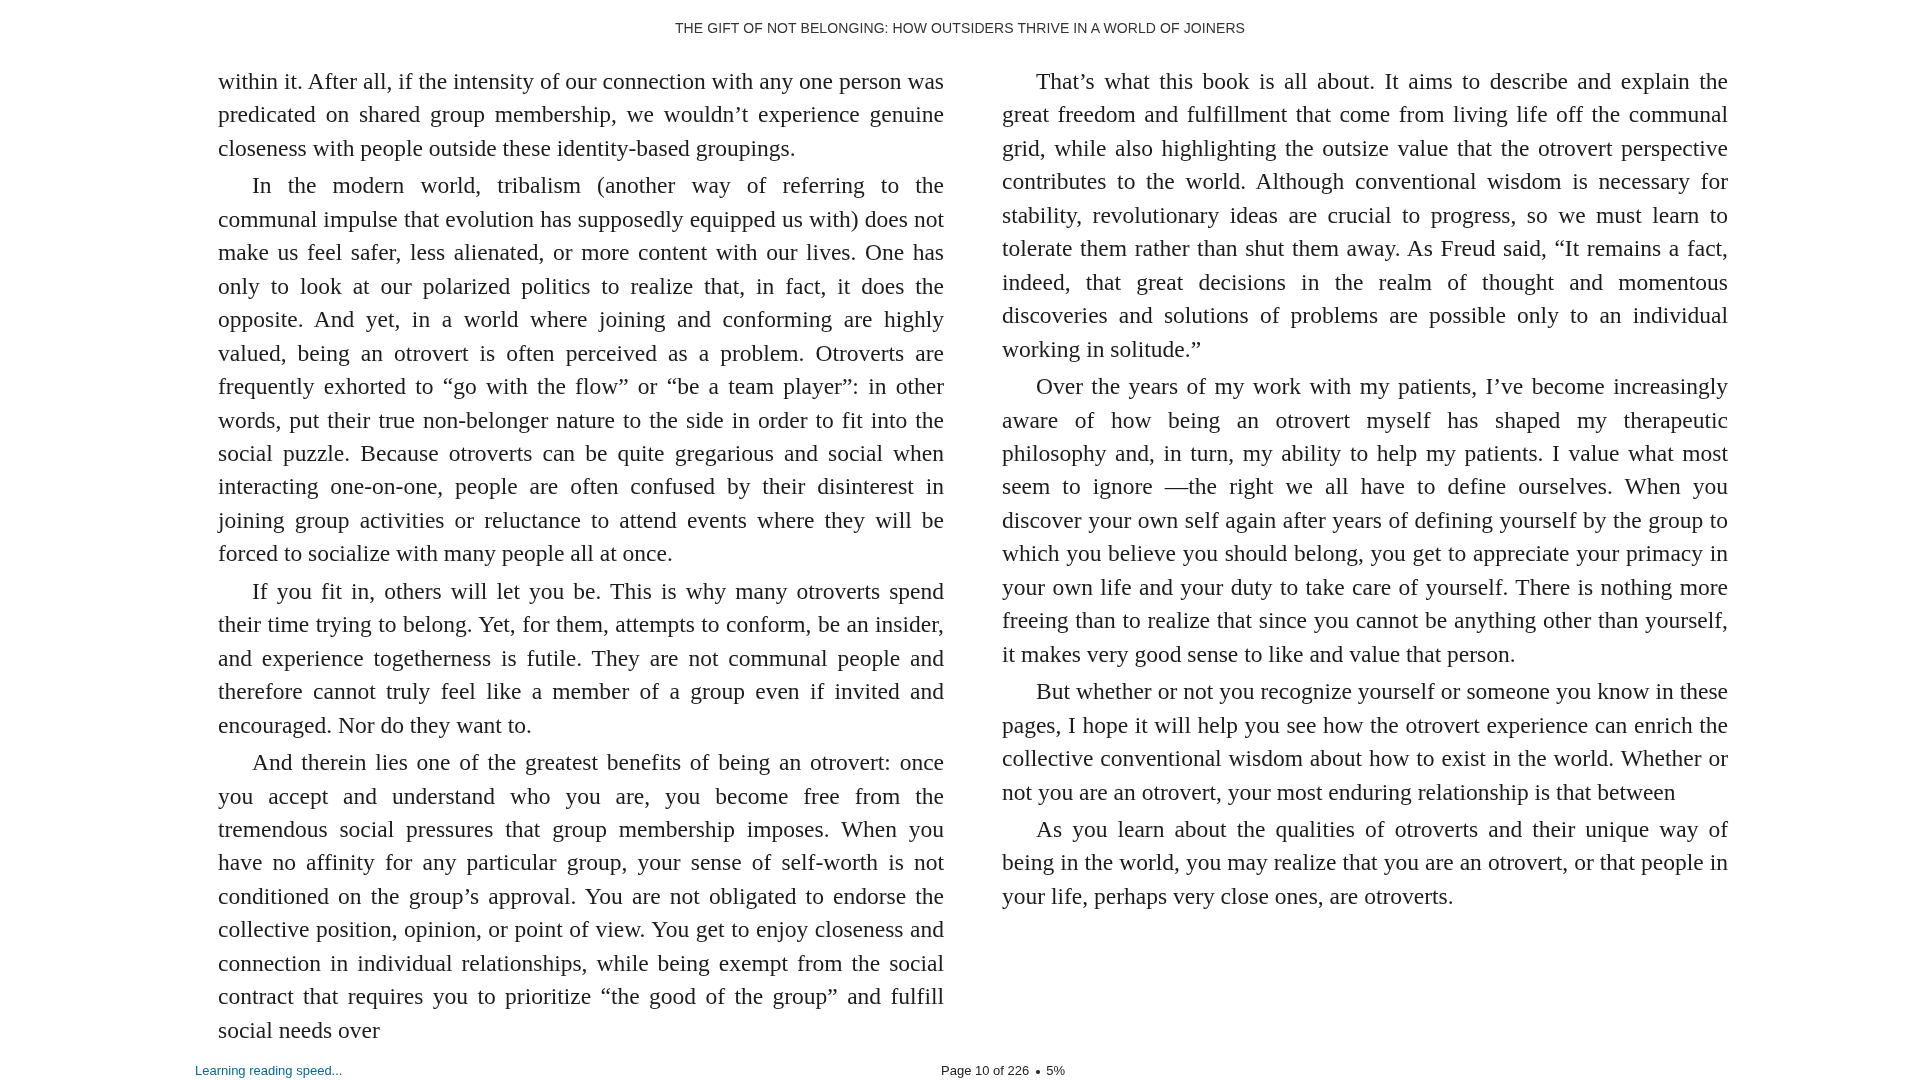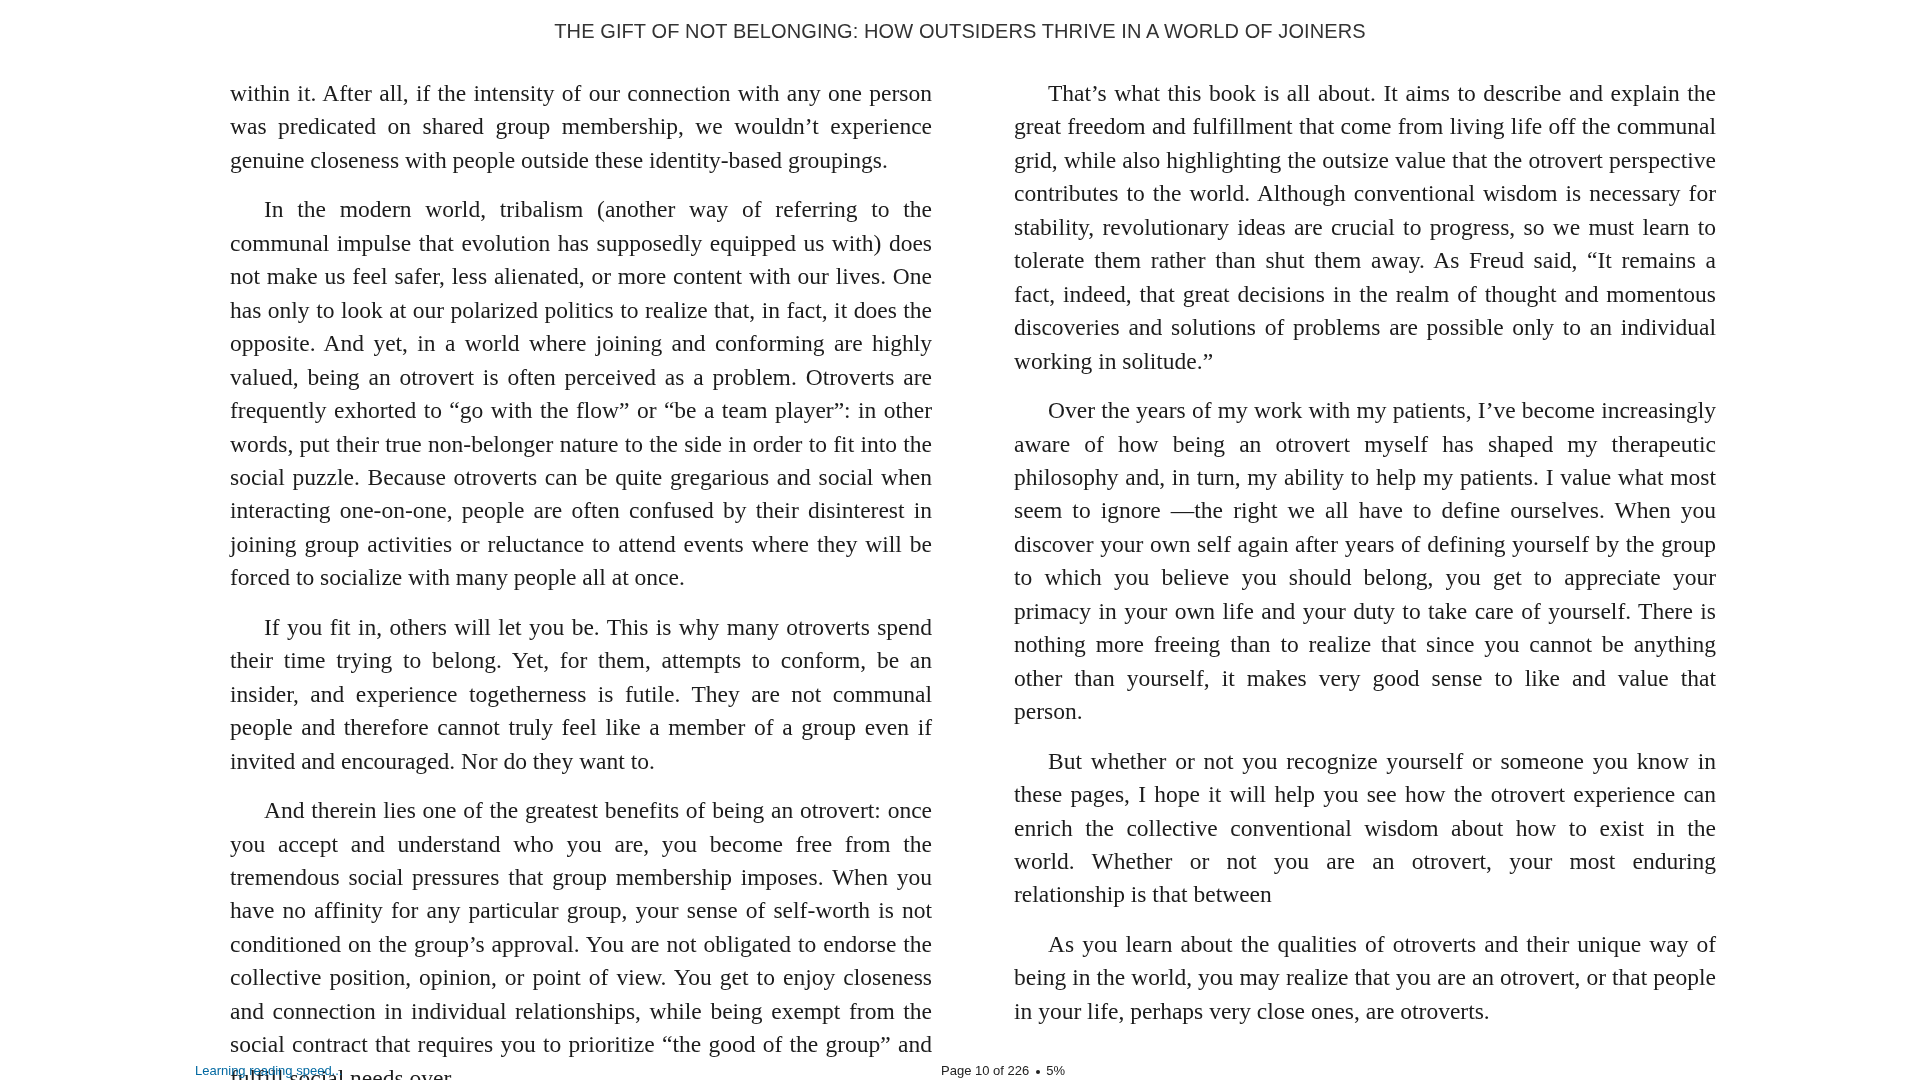--- a/index.html
+++ b/index.html
@@ -15,21 +15,21 @@
       font-family: "DejaVu Serif", "Liberation Serif", serif;
       color: #1a1a1a;
     }
     .book-header {
       position: absolute;
       top: 20px;
       left: 0;
       width: 1920px;
       text-align: center;
       font-family: "Liberation Sans", sans-serif;
-      font-size: 20px;
+      font-size: 14px;
       color: #333333;
       letter-spacing: 0.1px;
     }
     .page-spread {
       position: absolute;
       top: 61px;
       left: 214px;
       width: 1518px;
       height: 940px;
     }
@@ -40,21 +40,21 @@
       font-family: "Liberation Serif", serif;
       font-size: 23.5px;
       line-height: 33.45px;
       text-align: justify;
       hyphens: none;
       color: #1c1c1c;
     }
     .column.left { left: 0; }
     .column.right { left: 784px; }
     .column p {
-      margin: 16px;
+      margin: 4px;
       text-indent: 34px;
       font-family: Liberation Serif, serif;
     }
     .column p.cont {
       text-indent: 0;
     }
     .footer-status {
       position: absolute;
       top: 1063px;
       left: 195px;

